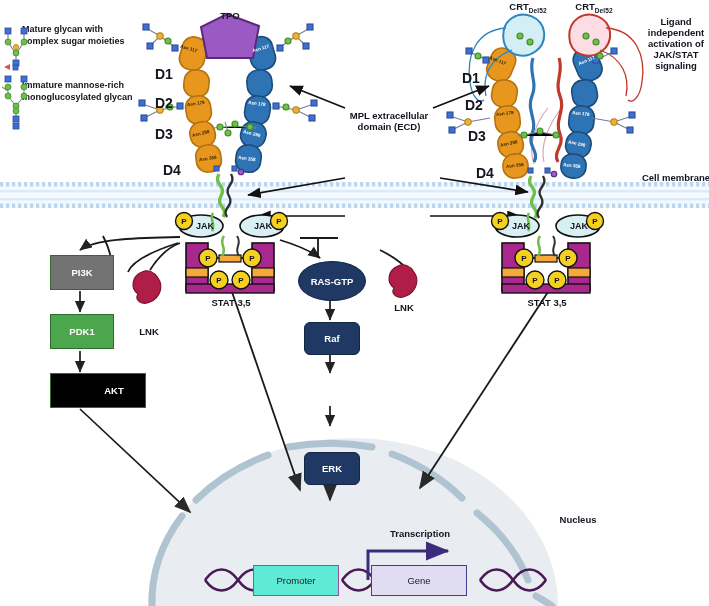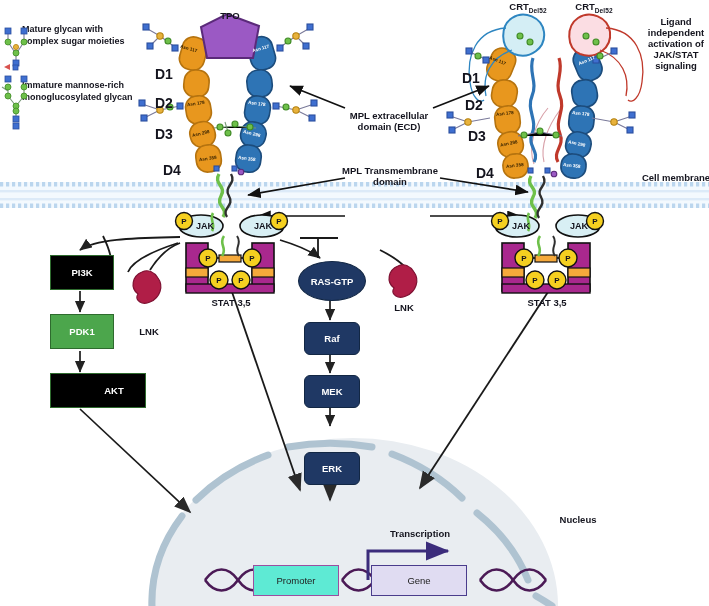--- a/index.html
+++ b/index.html
@@ -384,21 +384,20 @@
   <div class="asn" style="position:absolute;left:496px;top:111px;font-size:4.6px;font-weight:700;transform:rotate(-6deg);color:#3a2400;">Asn 178</div>
   <div class="asn" style="position:absolute;left:500px;top:141px;font-size:4.6px;font-weight:700;transform:rotate(-12deg);color:#3a2400;">Asn 298</div>
   <div class="asn" style="position:absolute;left:506px;top:163px;font-size:4.6px;font-weight:700;transform:rotate(-6deg);color:#3a2400;">Asn 358</div>
 
   <div class="asn" style="position:absolute;left:578px;top:58px;font-size:4.6px;font-weight:700;transform:rotate(-22deg);color:#fff;">Asn 117</div>
   <div class="asn" style="position:absolute;left:572px;top:111px;font-size:4.6px;font-weight:700;transform:rotate(6deg);color:#fff;">Asn 178</div>
   <div class="asn" style="position:absolute;left:568px;top:141px;font-size:4.6px;font-weight:700;transform:rotate(12deg);color:#fff;">Asn 298</div>
   <div class="asn" style="position:absolute;left:563px;top:163px;font-size:4.6px;font-weight:700;transform:rotate(6deg);color:#fff;">Asn 358</div>
 
   <div class="lbl" style="left:334px;top:110px;width:110px;">MPL extracellular domain (ECD)</div>
-  <div class="lbl" style="left:338px;top:165px;width:104px;">MPL Transmembrane domain</div>
   <div class="lbl" style="left:628px;top:172px;width:96px;text-align:center;">Cell membrane</div>
   <div class="lbl" style="left:645px;top:16px;width:62px;">Ligand independent activation of JAK/STAT signaling</div>
 
   <div class="lbl" style="left:188px;top:221px;width:34px;font-size:9px;">JAK</div>
   <div class="lbl" style="left:246px;top:221px;width:34px;font-size:9px;">JAK</div>
   <div class="lbl" style="left:504px;top:221px;width:34px;font-size:9px;">JAK</div>
   <div class="lbl" style="left:562px;top:221px;width:34px;font-size:9px;">JAK</div>
 
   <svg width="709" height="606" style="pointer-events:none;">
     <g fill="#F5D020" stroke="#111" stroke-width="1.4">
@@ -428,27 +427,26 @@
   <div class="lbl" style="left:561px;top:253px;width:14px;font-size:8px;">P</div>
   <div class="lbl" style="left:528px;top:275px;width:14px;font-size:8px;">P</div>
   <div class="lbl" style="left:550px;top:275px;width:14px;font-size:8px;">P</div>
 
   <div class="lbl" style="left:196px;top:297px;width:70px;">STAT 3,5</div>
   <div class="lbl" style="left:512px;top:297px;width:70px;">STAT 3,5</div>
 
   <div class="lbl" style="left:131px;top:326px;width:36px;">LNK</div>
   <div class="lbl" style="left:386px;top:302px;width:36px;">LNK</div>
 
-  <div class="boxlbl" style="left:50px;top:255px;width:62px;height:33px;background:#000000;border:1.6px solid #2E6B2E;">PI3K</div>
+  <div class="boxlbl" style="left:50px;top:255px;width:62px;height:33px;background:#737373;border:1.6px solid #2E6B2E;">PI3K</div>
   <div class="boxlbl" style="left:50px;top:314px;width:62px;height:33px;background:#4CA64C;border:1.6px solid #2E6B2E;">PDK1</div>
   <div class="boxlbl" style="left:50px;top:373px;width:62px;height:33px;background:#000000;border:1.6px solid #2E6B2E;padding-left:32px;">AKT</div>
 
   <div class="boxlbl" style="left:304px;top:322px;width:54px;height:31px;background:#1F3864;border:1.6px solid #122744;border-radius:6px;">Raf</div>
   <div class="boxlbl" style="left:298px;top:261px;width:66px;height:38px;background:#1F3864;border:1.6px solid #122744;border-radius:50%;">RAS-GTP</div>
-  <div class="boxlbl" style="left:304px;top:375px;width:54px;height:31px;background:#1F3864;border:1.6px solid #122744;border-radius:6px;">MEK</div>
   <div class="boxlbl" style="left:304px;top:428px;width:54px;height:31px;background:#1F3864;border:1.6px solid #122744;border-radius:6px;margin-top:24px;">ERK</div>
 
   <div class="lbl" style="left:548px;top:514px;width:60px;">Nucleus</div>
   <div class="lbl" style="left:375px;top:528px;width:90px;">Transcription</div>
 
   <div class="boxlbl" style="left:253px;top:565px;width:84px;height:29px;background:#5eead4;border:1.6px solid #9B4FA0;color:#222;font-weight:400;">Promoter</div>
   <div class="boxlbl" style="left:371px;top:565px;width:94px;height:29px;background:#E0DCF2;border:1.6px solid #4A3C8C;color:#222;font-weight:400;">Gene</div>
 
 </div>
 

